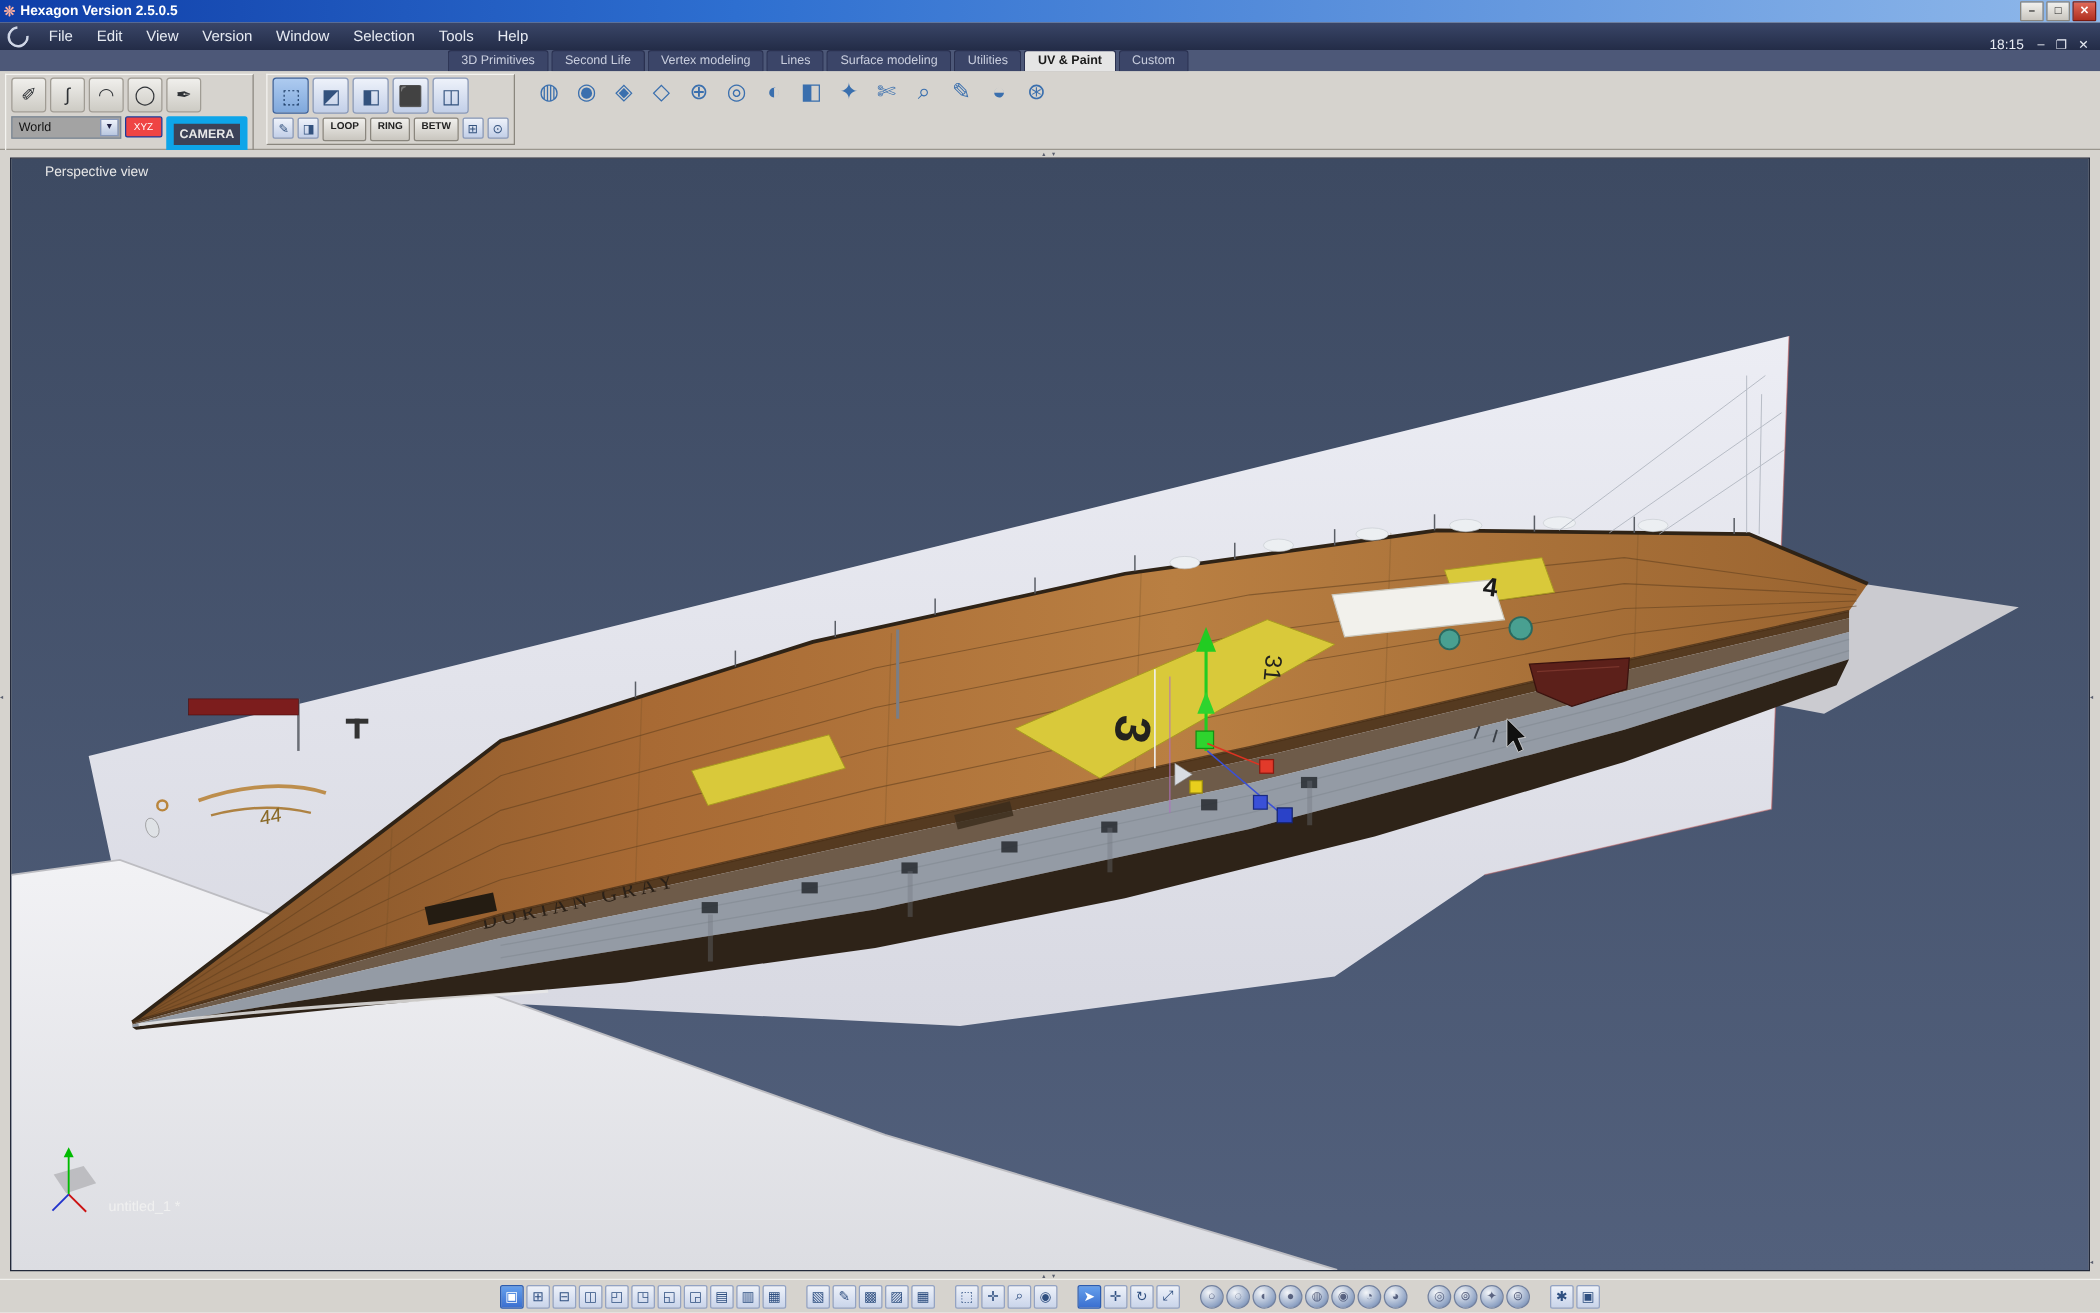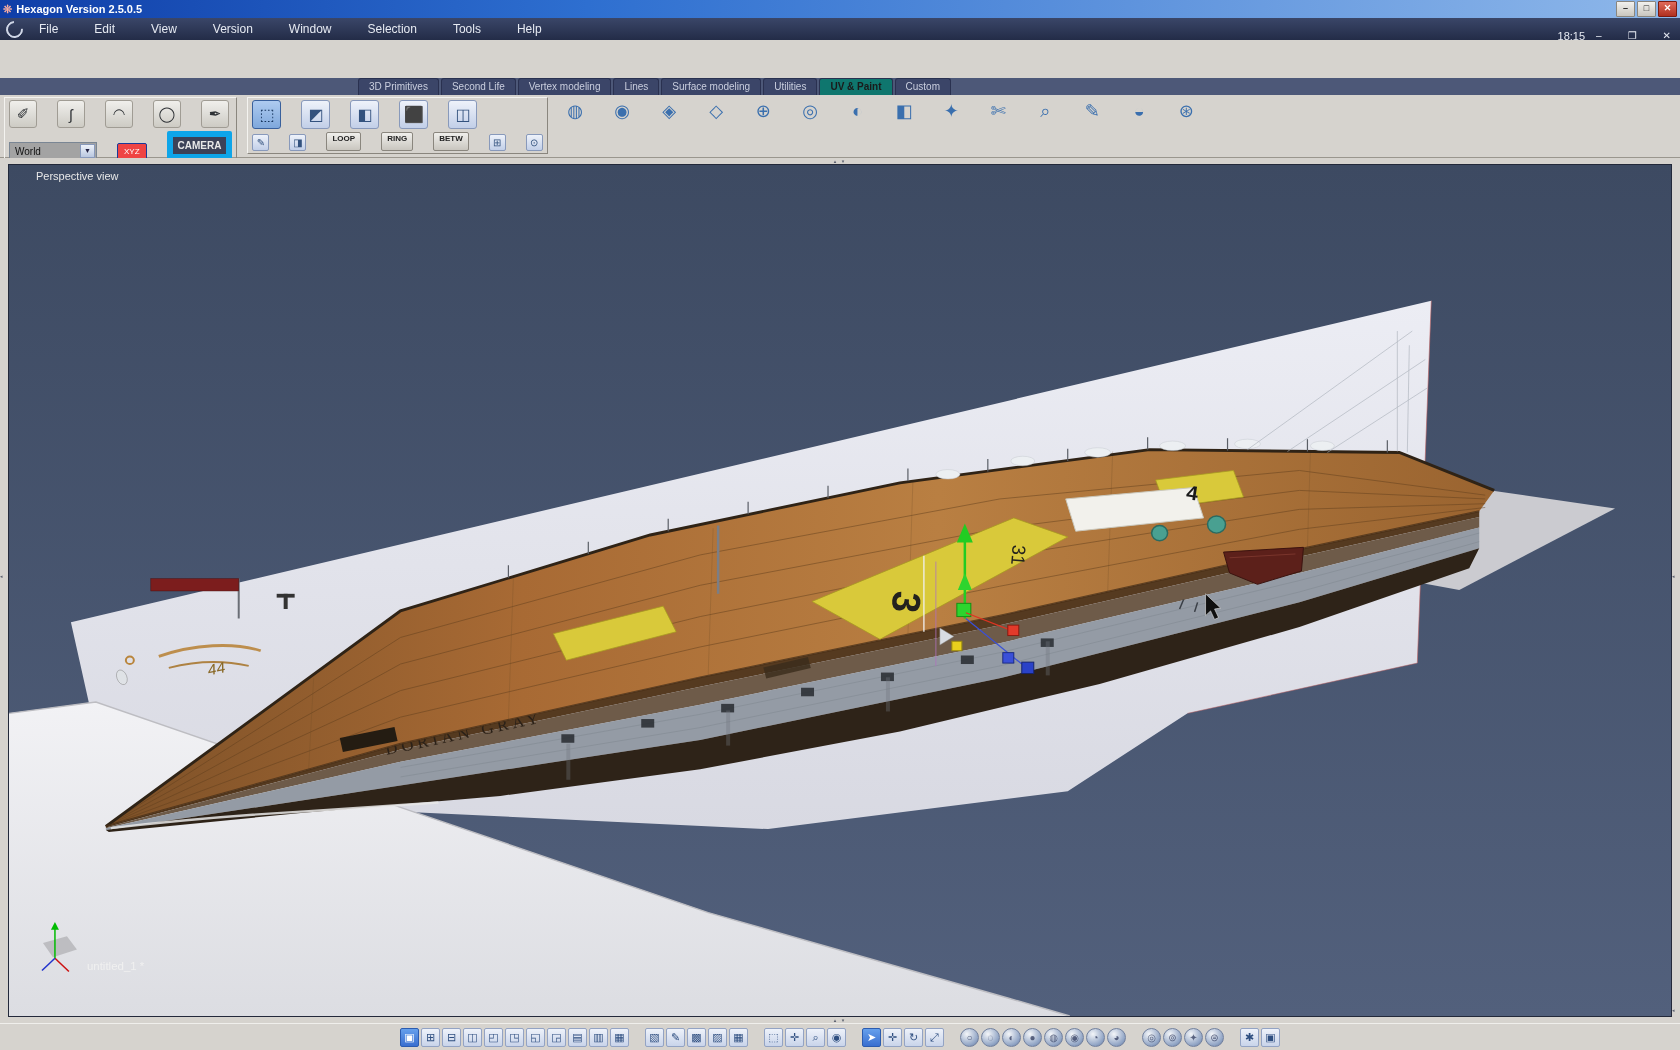--- a/index.html
+++ b/index.html
@@ -16,29 +16,29 @@
   .win-btn.close{background:linear-gradient(#e06a5a,#b03020);color:#fff;border-color:#7a1a10;}
   
   .menubar{height:22px;background:linear-gradient(#3a4668,#232c47);color:#e6eaf2;font-size:12px;
     display:flex;align-items:center;padding:0 6px;flex:0 0 auto;}
   .hex-logo{width:13px;height:13px;border-radius:50%;border:2px solid #cfd6e6;border-top-color:transparent;
     margin-right:8px;transform:rotate(40deg);}
   .menu-item{padding:3px 8px;cursor:default;}
   .menubar-right{margin-left:auto;display:flex;align-items:center;gap:8px;font-size:11px;margin-top:13px;}
   .mdi-btn{color:#e6eaf2;font-size:10px;padding:0 3px;}
   
-  .tabrow{height:17px;background:#4d5878;display:flex;align-items:flex-end;padding-left:358px;gap:2px;flex:0 0 auto;margin-top:38px;}
+  .tabrow{height:17px;background:#4d5878;display:flex;align-items:flex-end;padding-left:358px;gap:2px;flex:0 0 auto;}
   .tab{font-size:10px;color:#c9cede;background:#3b4568;padding:2px 10px 3px;border:1px solid #2a3150;
     border-bottom:none;border-radius:3px 3px 0 0;white-space:nowrap;}
-  .tab.active{background:#0f766e;color:#1a1a1a;font-weight:bold;}
+  .tab.active{background:#e5e5e5;color:#1a1a1a;font-weight:bold;}
   
   .toolbar{height:58px;background:#d6d3ce;display:flex;align-items:flex-start;padding:2px 4px;gap:10px;
     border-bottom:1px solid #9a968e;flex:0 0 auto;}
   .panel{border:1px solid;border-color:#f4f3f0 #8a867e #8a867e #f4f3f0;padding:2px 4px;}
-  .trow{display:flex;align-items:flex-end;gap:20px;}
+  .trow{display:flex;align-items:flex-start;gap:3px;}
   .tool-btn{width:26px;height:26px;display:flex;align-items:center;justify-content:center;font-size:15px;
     color:#2f3236;background:linear-gradient(#f0efec,#cdcbc4);border:1px solid #a09c94;border-radius:3px;}
   .cube-btn{width:27px;height:27px;display:flex;align-items:center;justify-content:center;font-size:16px;
     color:#33527e;background:linear-gradient(#eef2fa,#c2cfe8);border:1px solid #8899bb;border-radius:3px;}
   .cube-btn.active{background:linear-gradient(#aecbf0,#7fa8dc);border-color:#39609c;color:#16355e;}
   .uv-btn{width:27px;height:26px;display:flex;align-items:center;justify-content:center;font-size:18px;
     color:#3a6fae;background:transparent;border:none;}
   .world-select{width:80px;height:16px;background:#a3a3a3;border:1px solid #7a8694;font-size:10px;
     display:flex;align-items:center;justify-content:space-between;padding:0 1px 0 5px;color:#111;}
   .world-arrow{width:13px;height:12px;background:linear-gradient(#eef2fa,#b9c7e0);border:1px solid #8899bb;

